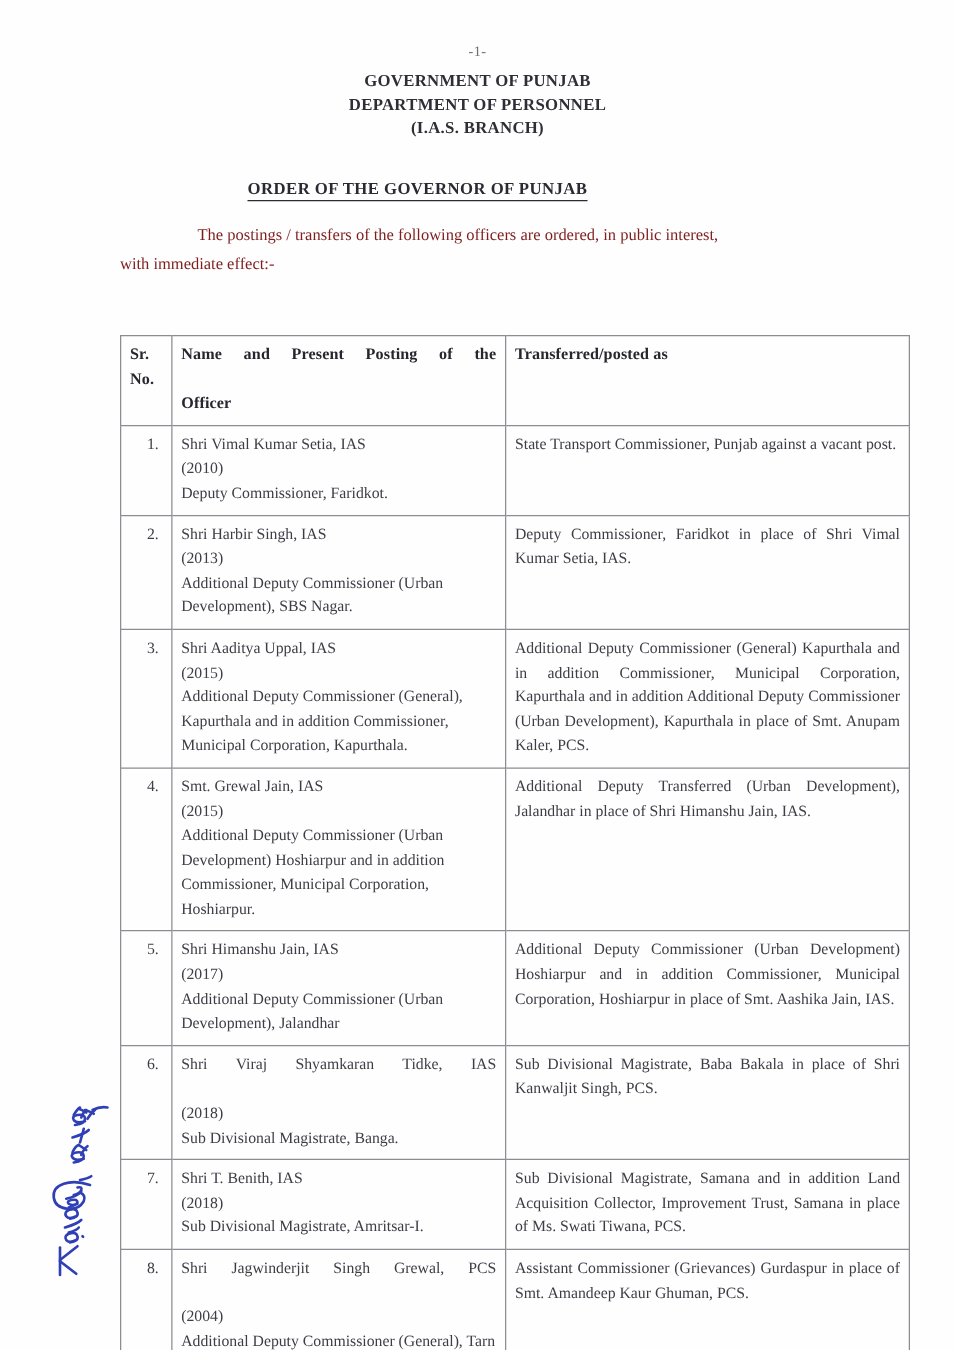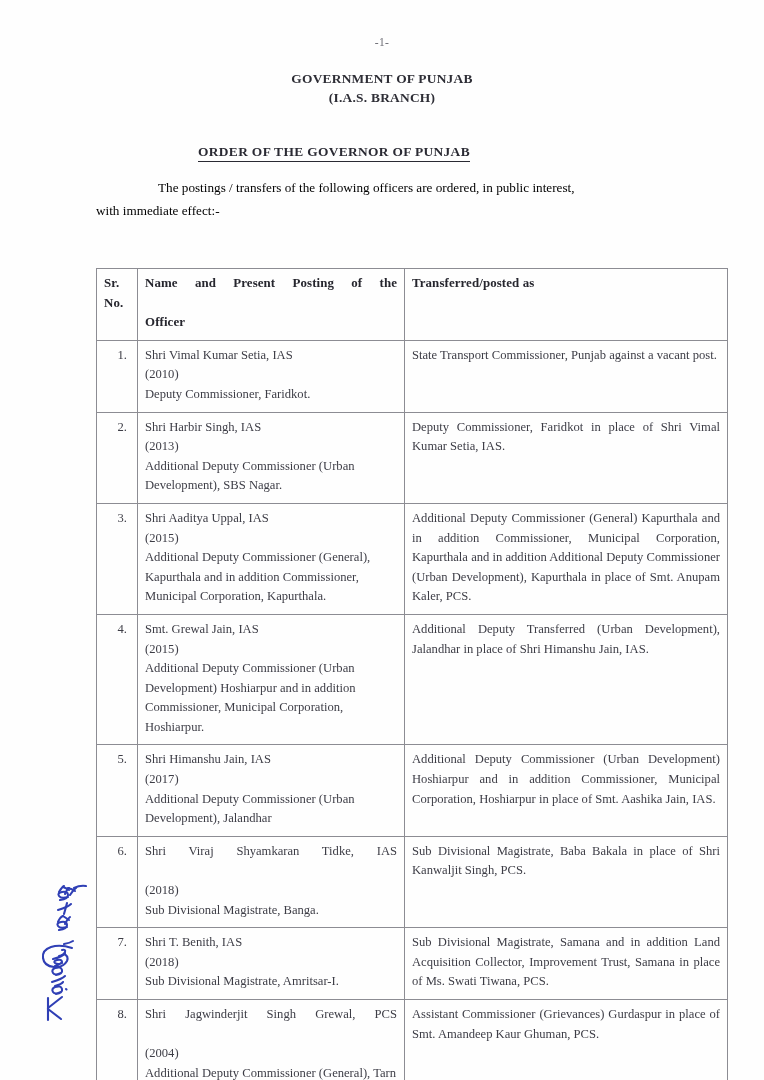--- a/index.html
+++ b/index.html
@@ -30,21 +30,21 @@
     width: 764px;
     text-align: center;
     font-size: 11.5px;
     color: #6d6d75;
     letter-spacing: 0.3px;
   }
 
   
   .masthead {
     position: absolute;
-    top: 70px;
+    top: 56px;
     left: 0;
     width: 764px;
     text-align: center;
   }
   .masthead-line {
     font-weight: bold;
     font-size: 13.4px;
     letter-spacing: 0.25px;
     line-height: 18.5px;
     color: #2e2e36;
@@ -69,21 +69,21 @@
 
   
   .intro {
     position: absolute;
     top: 176px;
     left: 96px;
     width: 634px;
     font-size: 13.2px;
     line-height: 23px;
     text-align: justify;
-    color: #000000;
+    color: #7f1d1d;
   }
   .intro .indent { display: inline-block; width: 62px; }
 
   
   .order-table {
     position: absolute;
     top: 236px;
     left: 96px;
     width: 631px;
     border-collapse: collapse;
@@ -141,20 +141,21 @@
 </style>
 </head>
 <body>
 
 <div class="page">
 
   <div class="page-number">-1-</div>
 
   <div class="masthead">
     <div class="masthead-line">GOVERNMENT OF PUNJAB</div>
+    <div class="masthead-line">DEPARTMENT OF PERSONNEL</div>
     <div class="masthead-line">(I.A.S. BRANCH)</div>
   </div>
 
   <div class="order-title-wrap">
     <span class="order-title">ORDER OF THE GOVERNOR OF PUNJAB</span>
   </div>
 
   <div class="intro">
     <span class="indent"></span><span>The postings / transfers of the following officers are ordered, in public interest,</span><br>
     <span>with immediate effect:-</span>

